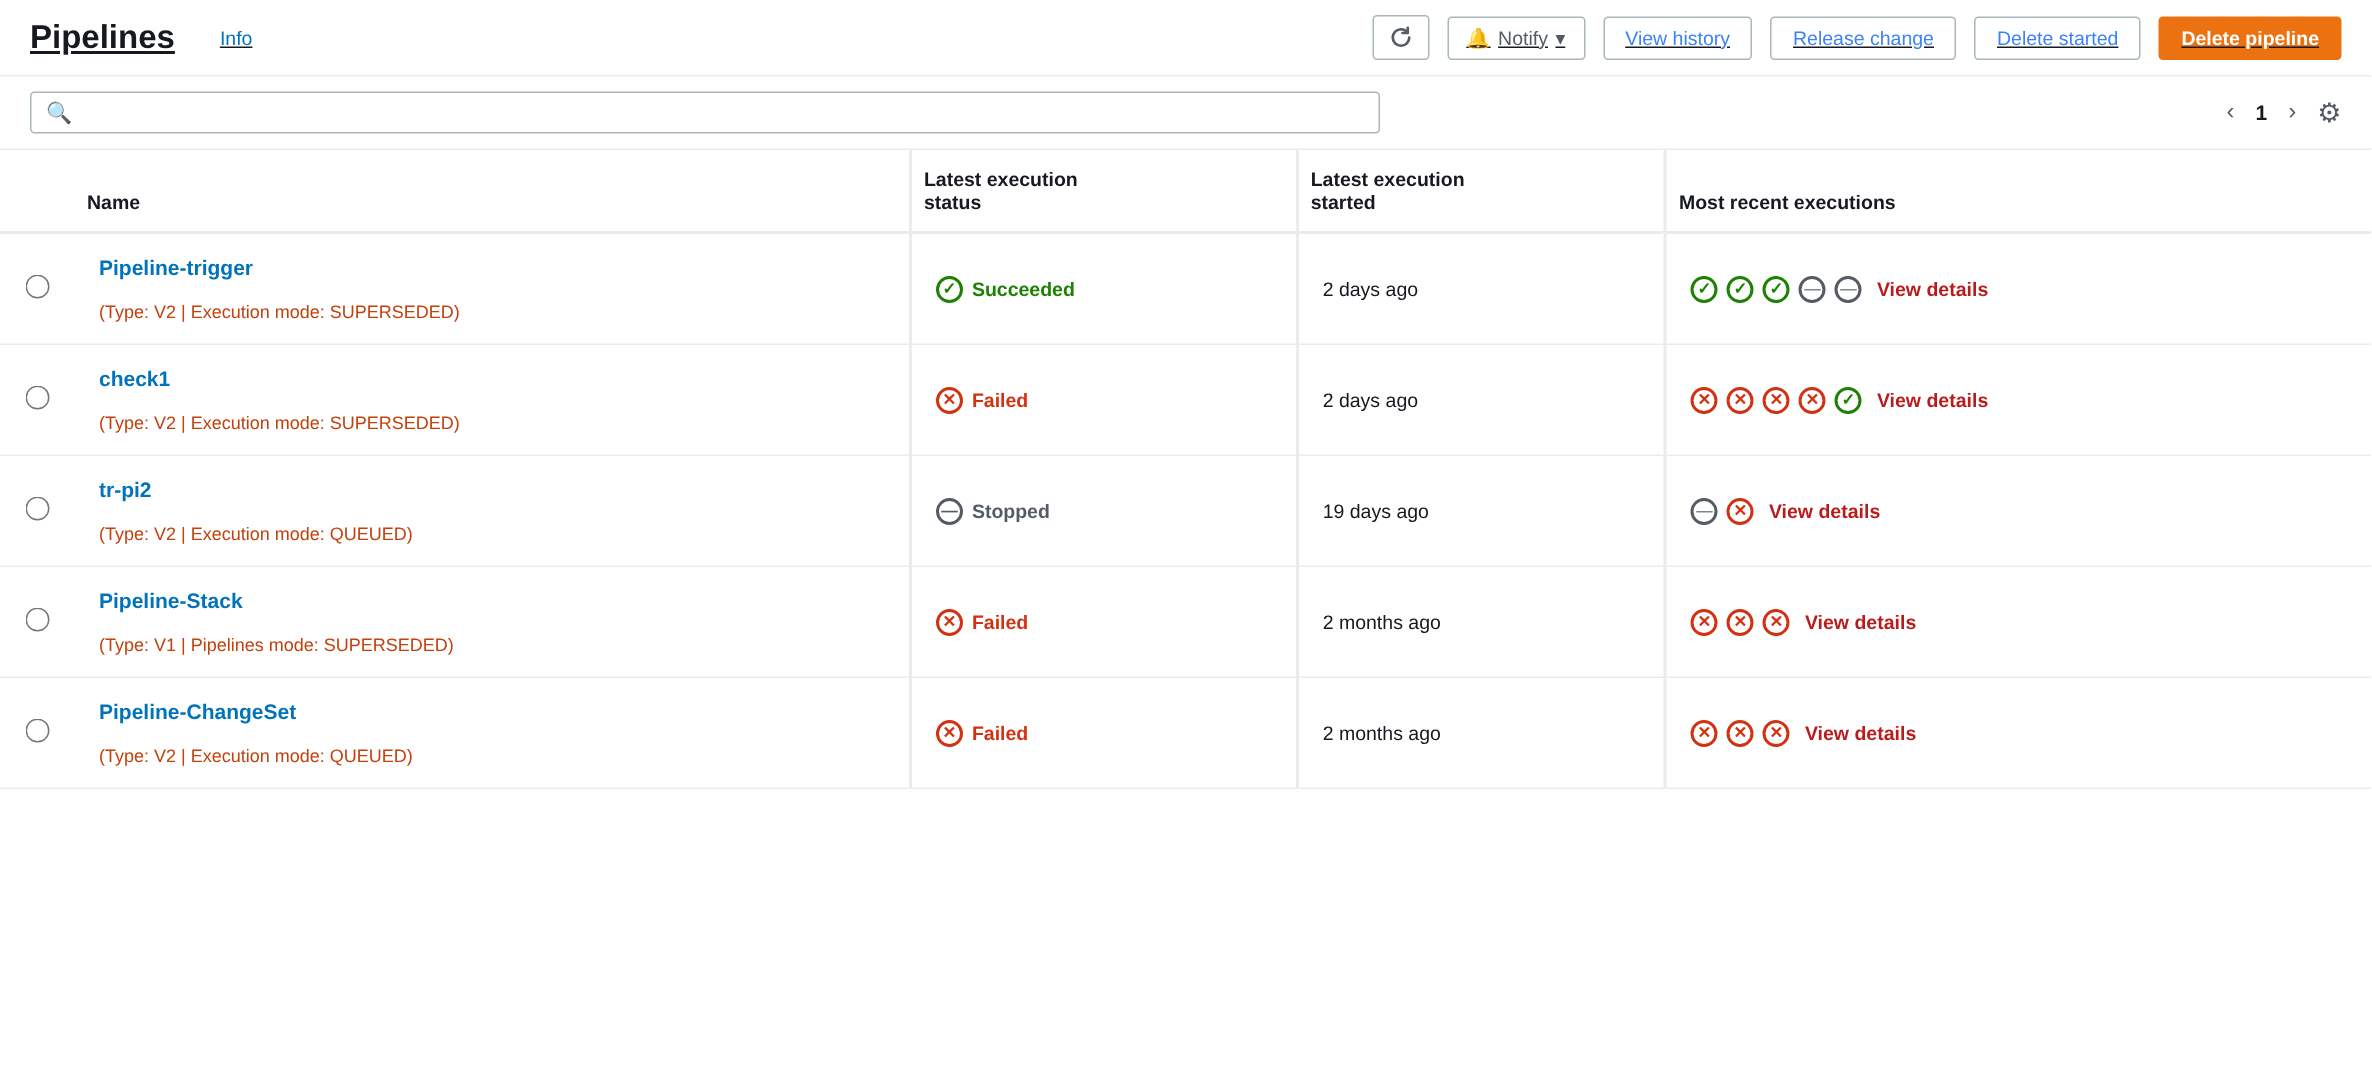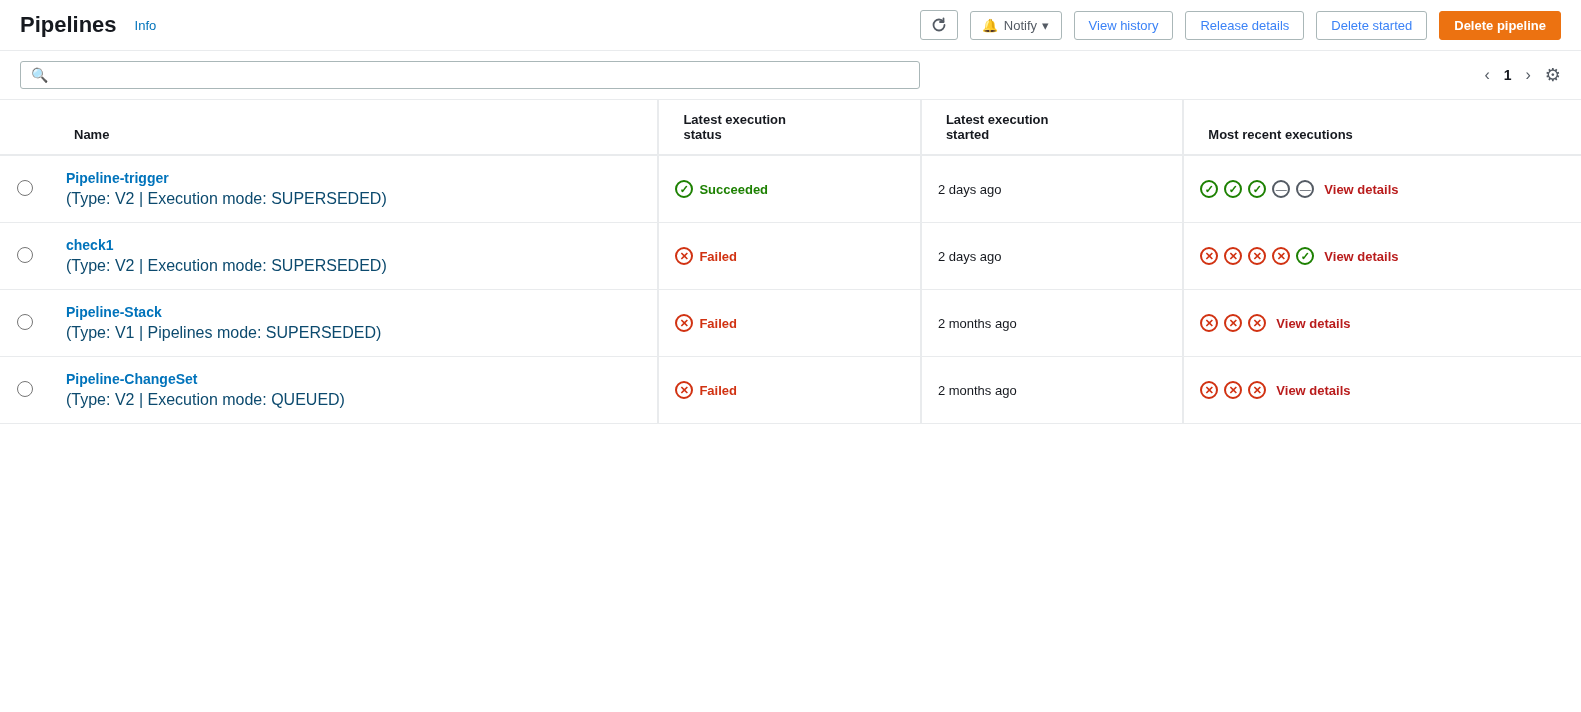--- a/index.html
+++ b/index.html
@@ -1,49 +1,49 @@
 <!DOCTYPE html>
 <html><head>
   <meta charset="utf-8">
   <style>
     * { box-sizing: border-box; margin: 0; padding: 0; }
     body { font-family: -apple-system, BlinkMacSystemFont, "Amazon Ember", Arial, sans-serif; font-size: 14px; background: #fff; color: #16191f; }
 
     
-    .header { display: flex; align-items: center; padding: 10px 20px; border-bottom: 1px solid #e9ebed; gap: 12px; }
+    .header { display: flex; align-items: center; padding: 10px 20px; border-bottom: 1px solid #e9ebed; gap: 12px; text-decoration: underline; }
     .header-title { font-size: 22px; font-weight: 700; color: #16191f; }
-    .header-info { font-size: 13px; color: #0073bb; cursor: pointer; text-decoration: none; margin-left: 6px; }
+    .header-info { font-size: 13px; color: #0073bb; cursor: pointer; text-decoration: none; margin-left: 18px; }
     .header-spacer { flex: 1; }
     .btn { display: inline-flex; align-items: center; gap: 6px; padding: 6px 14px; border: 1px solid #aab7b8; border-radius: 3px; background: #fff; color: #3b82f6; font-size: 13px; cursor: pointer; white-space: nowrap; }
     .btn-icon { padding: 6px 10px; }
     .btn-primary { background: #ec7211; border-color: #ec7211; color: #fff; font-weight: 700; font-size: 13px; }
 
     
     .search-bar { display: flex; align-items: center; padding: 10px 20px; border-bottom: 1px solid #e9ebed; gap: 12px; }
     .search-input-wrap { flex: 1; display: flex; align-items: center; border: 1px solid #aab7b8; border-radius: 3px; padding: 5px 10px; background: #fff; max-width: 900px; }
     .search-input-wrap input { border: none; outline: none; font-size: 14px; width: 100%; color: #16191f; }
     .search-icon { color: #879596; margin-right: 6px; }
     .pagination { display: flex; align-items: center; gap: 8px; margin-left: auto; }
     .pagination-btn { background: none; border: none; cursor: pointer; color: #545b64; font-size: 16px; padding: 4px 6px; }
     .pagination-btn:disabled { color: #aab7b8; cursor: default; }
     .pagination-num { font-size: 14px; font-weight: 600; }
     .settings-btn { background: none; border: none; cursor: pointer; color: #545b64; font-size: 18px; }
 
     
     .table-wrap { overflow-x: auto; }
     table { width: 100%; border-collapse: collapse; }
     thead tr { border-bottom: 2px solid #e9ebed; }
-    thead th { padding: 12px 24px; text-align: left; font-weight: 700; font-size: 13px; color: #16191f; white-space: nowrap; vertical-align: bottom; }
+    thead th { padding: 12px 8px; text-align: left; font-weight: 700; font-size: 13px; color: #16191f; white-space: nowrap; vertical-align: bottom; }
     thead th:first-child { width: 50px; }
     tbody tr { border-bottom: 1px solid #e9ebed; padding-left: 21px; }
     tbody td { padding: 14px 16px; vertical-align: middle; font-size: 13px; }
     tbody td:first-child { width: 50px; text-align: center; }
 
     .pipeline-name { color: #0073bb; font-weight: 600; cursor: pointer; font-size: 14px; }
-    .pipeline-meta { color: #0c4a6e; font-size: 16px; margin-top: 4px; }
+    .pipeline-meta { color: #c2410c; font-size: 12px; margin-top: 15px; }
 
     
     .status { display: inline-flex; align-items: center; gap: 6px; font-weight: 600; }
     .status-succeeded { color: #1d8102; }
     .status-failed { color: #d13212; }
     .status-stopped { color: #545b64; }
 
     
     .icon-success { display: inline-flex; align-items: center; justify-content: center; width: 18px; height: 18px; border-radius: 50%; border: 2px solid #1d8102; color: #1d8102; font-size: 11px; font-weight: 900; }
     .icon-failed { display: inline-flex; align-items: center; justify-content: center; width: 18px; height: 18px; border-radius: 50%; border: 2px solid #d13212; color: #d13212; font-size: 11px; font-weight: 900; }
@@ -73,21 +73,21 @@
       <path d="M13.5 8A5.5 5.5 0 1 1 8 2.5c1.8 0 3.4.87 4.4 2.2" stroke-linecap="round"></path>
       <polyline points="12.5,1.5 12.5,5 9,5" stroke-linecap="round" stroke-linejoin="round"></polyline>
     </svg>
   </button>
   <button class="notify-btn">
     <span>🔔</span>
     <span>Notify</span>
     <span>▾</span>
   </button>
   <button class="btn">View history</button>
-  <button class="btn">Release details</button>
+  <button class="btn">Release change</button>
   <button class="btn">Delete started</button>
   <button class="btn btn-primary">Delete pipeline</button>
 </div>
 
 <div class="search-bar">
   <div class="search-input-wrap">
     <span class="search-icon">🔍</span>
     <input type="text" placeholder="" style="">
   </div>
   <div class="pagination">
@@ -140,20 +140,34 @@
               <span class="icon-failed">✕</span>
               <span class="icon-failed">✕</span>
               <span class="icon-failed">✕</span>
               <span class="icon-success">✓</span>
               <span class="view-details">View details</span>
             </span></td>
         </tr>
         <tr>
           <td><input type="radio" name="pipeline-select" style=""></td>
           <td>
+    <div class="pipeline-name">tr-pi2</div>
+    <div class="pipeline-meta">(Type: V2 | Execution mode: QUEUED)</div>
+  </td>
+          <td class="col-divider"><span class="status status-stopped"><span class="icon-stopped">—</span> Stopped</span></td>
+          <td class="col-divider">19 days ago</td>
+          <td class="col-divider"><span class="executions-icons">
+              <span class="icon-stopped">—</span>
+              <span class="icon-failed">✕</span>
+              <span class="view-details">View details</span>
+            </span></td>
+        </tr>
+        <tr>
+          <td><input type="radio" name="pipeline-select" style=""></td>
+          <td>
     <div class="pipeline-name">Pipeline-Stack</div>
     <div class="pipeline-meta">(Type: V1 | Pipelines mode: SUPERSEDED)</div>
   </td>
           <td class="col-divider"><span class="status status-failed"><span class="icon-failed">✕</span> Failed</span></td>
           <td class="col-divider">2 months ago</td>
           <td class="col-divider"><span class="executions-icons">
               <span class="icon-failed">✕</span>
               <span class="icon-failed">✕</span>
               <span class="icon-failed">✕</span>
               <span class="view-details">View details</span>

